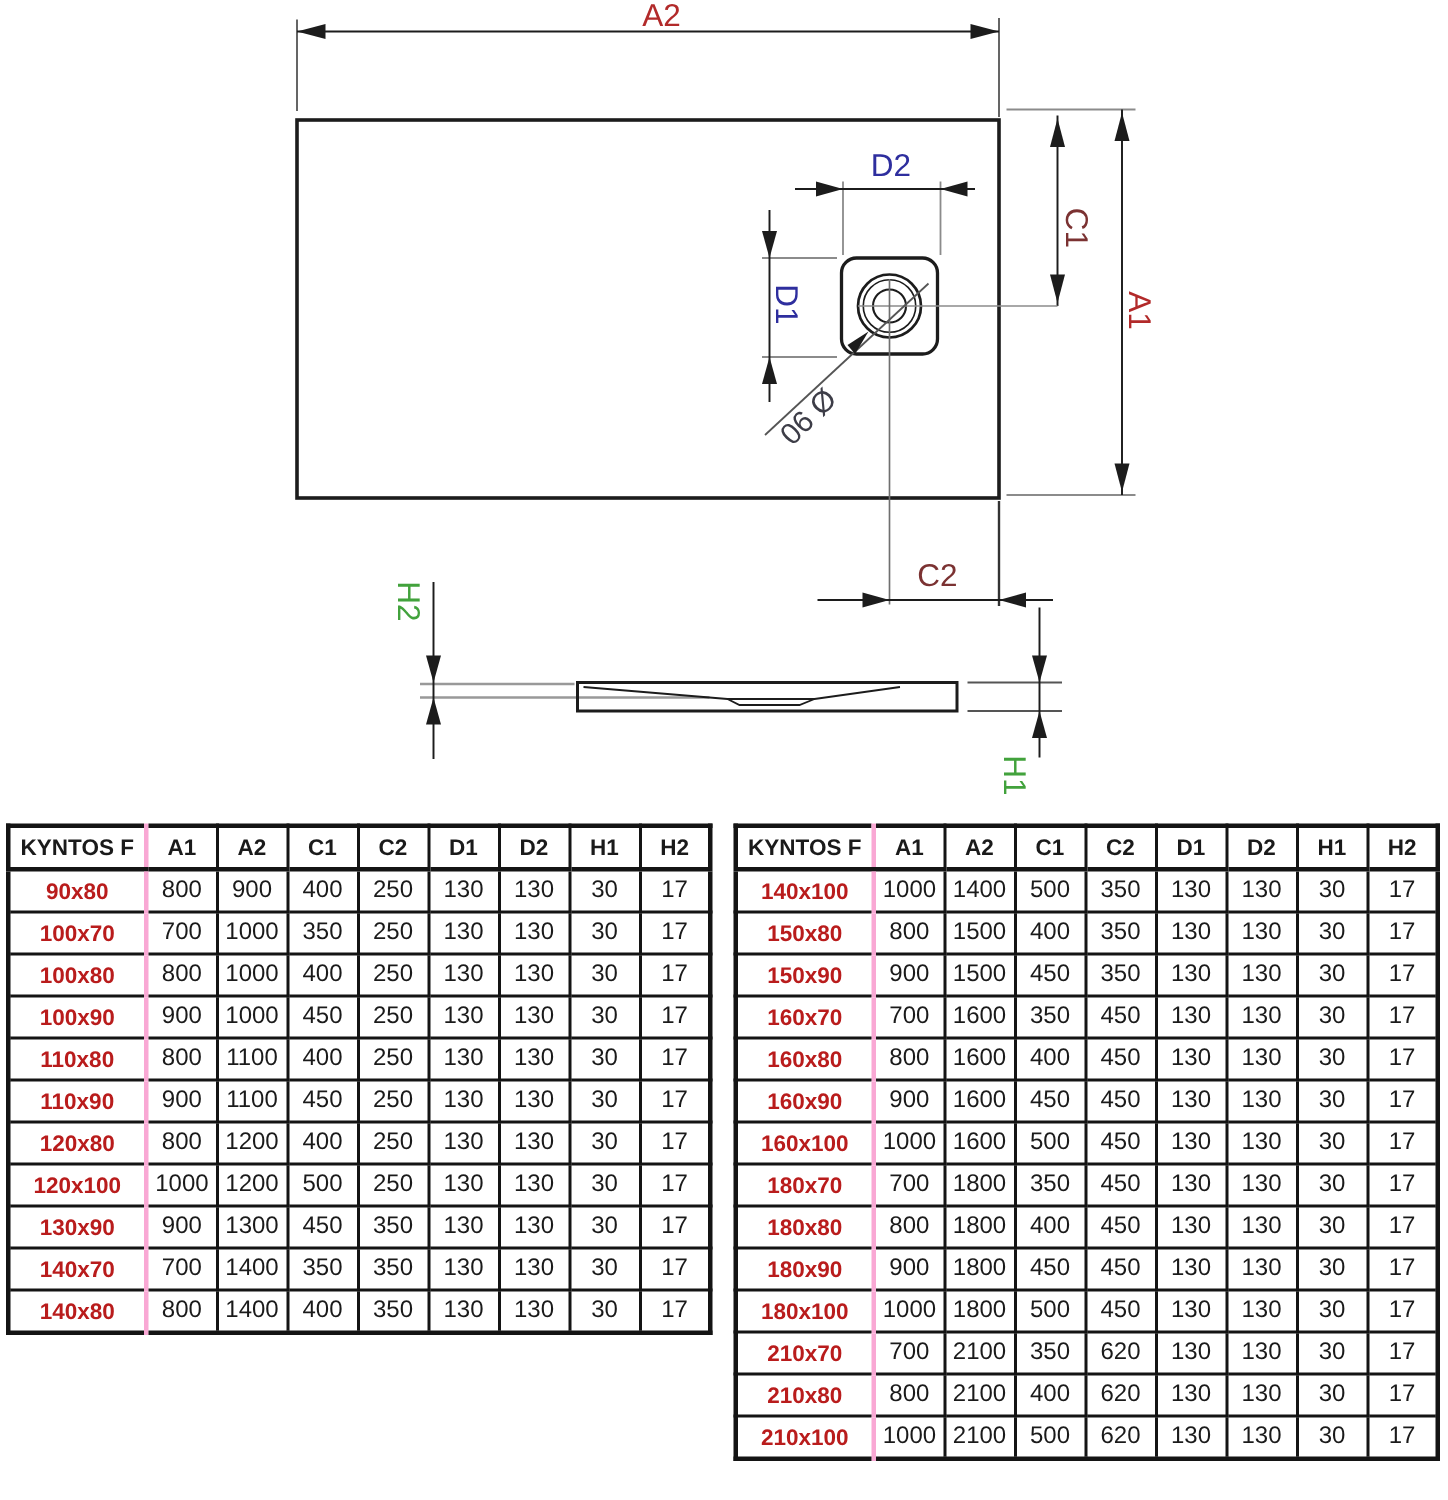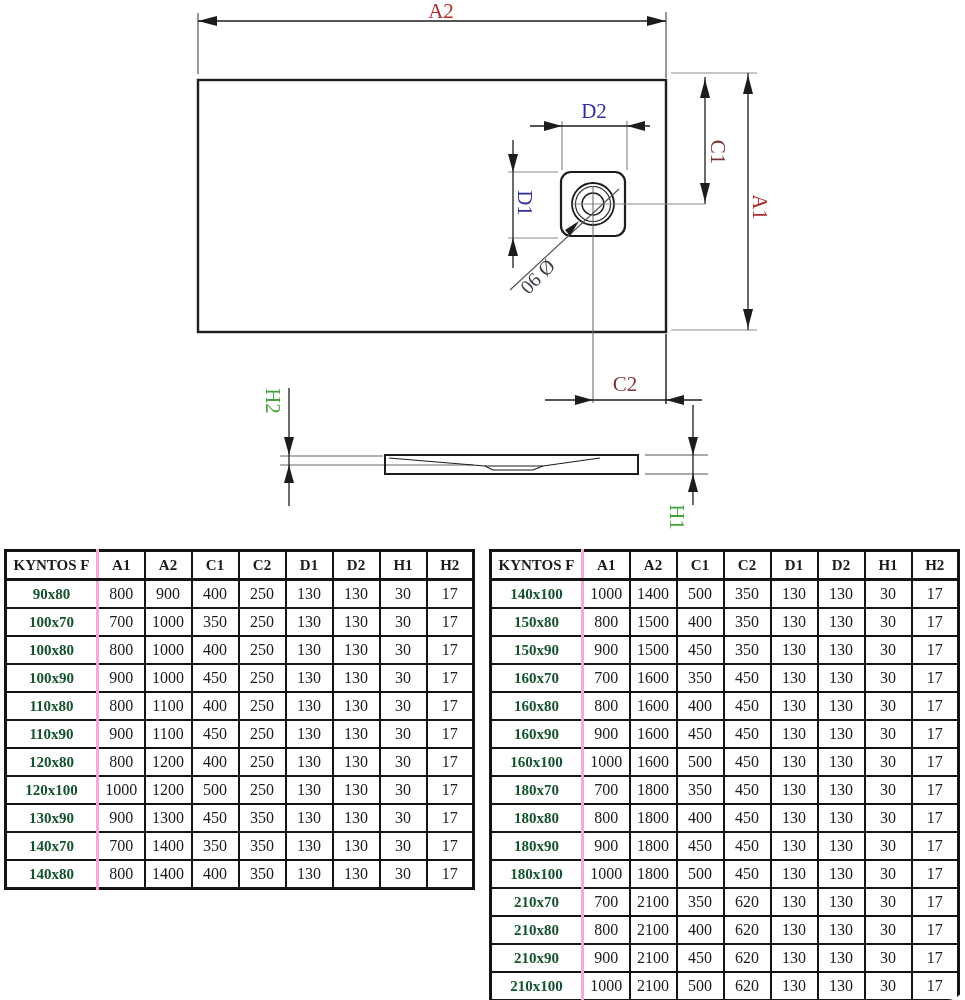--- a/index.html
+++ b/index.html
@@ -1,36 +1,36 @@
 <!DOCTYPE html>
 <html><head>
 <meta charset="utf-8">
 <style>
   html,body{margin:0;padding:0;background:#fff;}
   .stage{position:relative;width:965px;height:1000px;background:#fff;overflow:hidden;
-         font-family:Liberation Serif, serif;border-radius:18px;}
+         font-family:Liberation Sans, sans-serif;}
   svg.drawing{position:absolute;left:0;top:0;}
   
   .dlab{position:absolute;font-size:21px;line-height:1;white-space:nowrap;
         transform:translate(-50%,-50%);}
   .dlab.rot90{transform:translate(-50%,-50%) rotate(90deg);}
   .dlab.rot135{transform:translate(-50%,-50%) rotate(135deg);font-size:20px;}
   .d-a{color:#b22a2a;}
   .d-c{color:#7b3232;}
   .d-d{color:#2e2e9e;}
   .d-h{color:#42a23c;}
   .d-o{color:#3d3d47;}
   
   table.spec{position:absolute;top:549px;border-collapse:collapse;table-layout:fixed;
              background:#fff;border:3px solid #141414;}
   .spec th,.spec td{border:2px solid #141414;text-align:center;vertical-align:middle;
              padding:0;height:26px;font-size:15px;color:#1a1a1a;overflow:hidden;}
   .spec thead th{border-bottom:3px solid #141414;font-weight:700;}
   .spec tr > :first-child{border-right:3px solid #f9a8d4;}
-  .spec tbody th{font-weight:700;color:#14532d;margin-top:48px;}
+  .spec tbody th{font-weight:700;color:#b91c1c;margin-top:48px;}
   .spec td{font-weight:400;font-size:16px;}
   .c-model{color:#111;}
   .c-a{color:#e02222;}
   .c-c{color:#5a2d2d;}
   .c-d{color:#2e2e9e;}
   .c-h{color:#3da23d;}
   .tleft{left:4px;}
   .tright{left:489px;}
 </style>
 </head>
@@ -430,31 +430,20 @@
           <td>800</td>
           <td>2100</td>
           <td>400</td>
           <td>620</td>
           <td>130</td>
           <td>130</td>
           <td>30</td>
           <td>17</td>
         </tr>
         <tr>
-          <th>210x90</th>
-          <td>900</td>
-          <td>2100</td>
-          <td>450</td>
-          <td>620</td>
-          <td>130</td>
-          <td>130</td>
-          <td>30</td>
-          <td>17</td>
-        </tr>
-        <tr>
           <th>210x100</th>
           <td>1000</td>
           <td>2100</td>
           <td>500</td>
           <td>620</td>
           <td>130</td>
           <td>130</td>
           <td>30</td>
           <td>17</td>
         </tr>

